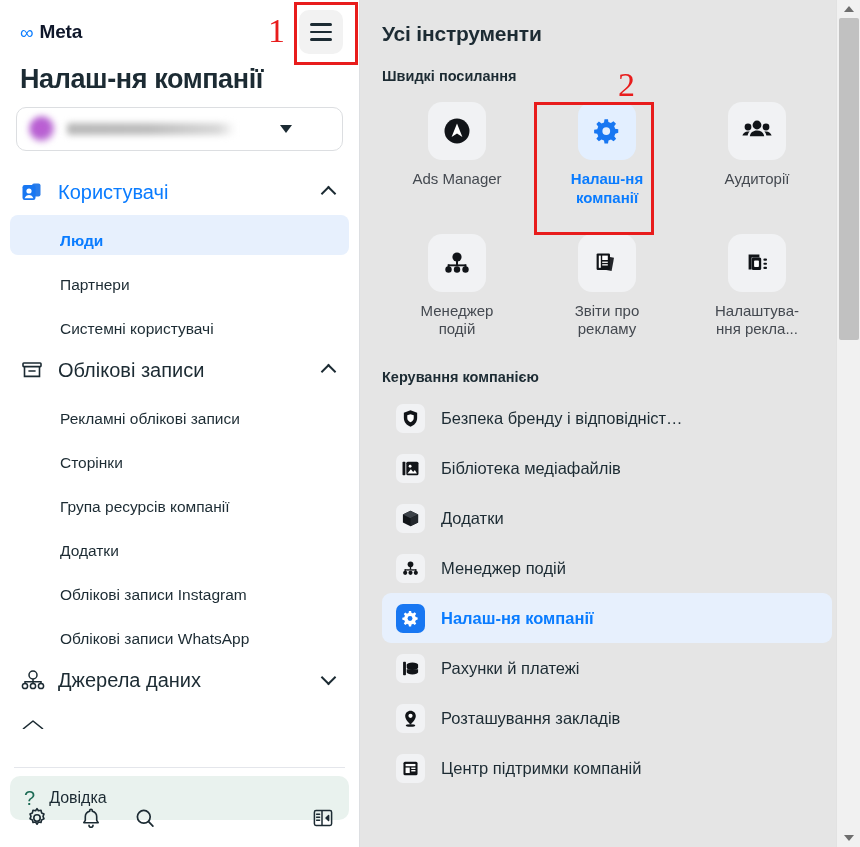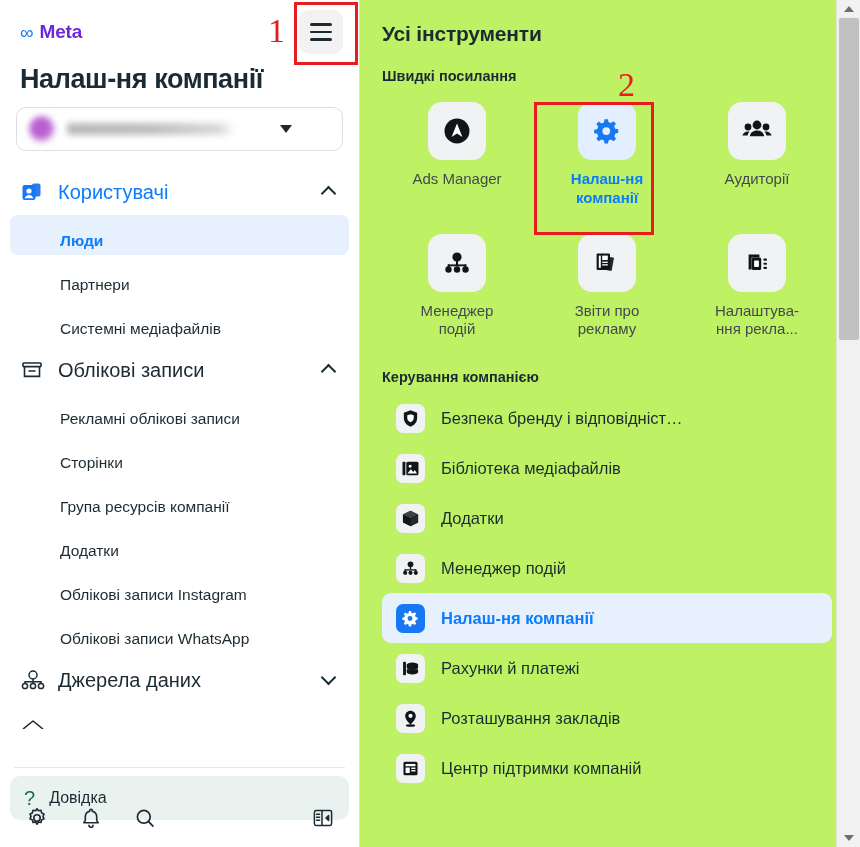--- a/index.html
+++ b/index.html
@@ -21,21 +21,21 @@
     flex: none;
   }
   .sb-top { padding: 0 10px; }
 
   .brand-row {
     display: flex; align-items: center; justify-content: space-between;
     height: 64px; padding: 0 6px 0 10px;
   }
   .meta-logo { display: flex; align-items: center; gap: 7px; }
   .meta-mark { color: #0a7cff; font-size: 19px; line-height: 1; letter-spacing: -1px; }
-  .meta-word { font-size: 19px; font-weight: 700; color: #6d28d9; letter-spacing: -0.2px; }
+  .meta-word { font-size: 19px; font-weight: 700; color: #0f172a; letter-spacing: -0.2px; }
 
   .hamburger {
     width: 44px; height: 44px; border-radius: 10px;
     background: #f2f2f2; display: flex; flex-direction: column;
     align-items: center; justify-content: center; gap: 5px;
     cursor: pointer;
   }
   .hamburger span { display: block; width: 22px; height: 2.6px; background: #1c2b33; border-radius: 2px; }
 
   .page-title {
@@ -102,21 +102,21 @@
     padding: 0 24px; gap: 28px;
   }
   .sb-bottom .spacer { flex: 1; }
   .ico-btn { cursor: pointer; display: flex; align-items: center; justify-content: center; width: 26px; height: 26px; }
 
   
   .cut-item { height: 26px; padding: 0 10px; overflow: hidden; position: relative; }
 
   
   .content {
-    flex: 1; height: 847px; background: #bef264;
+    flex: 1; height: 847px; background: #e5e5e5;
     position: relative; overflow: hidden;
   }
   .content-inner { padding: 22px 28px 0 22px; }
 
   .c-title { font-size: 21px; font-weight: 700; color: #1c2b33; margin-bottom: 22px; letter-spacing: -0.2px; }
   .c-sub { font-size: 14.5px; font-weight: 700; color: #1c2b33; margin-bottom: 14px; }
 
   .tile-grid { display: grid; grid-template-columns: repeat(3, 1fr); row-gap: 22px; }
   .tile { display: flex; flex-direction: column; align-items: center; cursor: pointer; padding-top: 4px; }
   .tile-ico {
@@ -206,21 +206,21 @@
         <span class="glabel">Користувачі</span>
         <span class="chev"></span>
       </div>
       <div class="nav-item selected">
         <span>Люди</span>
       </div>
       <div class="nav-item">
         <span>Партнери</span>
       </div>
       <div class="nav-item">
-        <span>Системні медіафайлів</span>
+        <span>Системні користувачі</span>
       </div>
 
       <div class="group-head">
         <span class="gicon">
           <svg width="24" height="24" viewBox="0 0 24 24" fill="none" stroke="#1c2b33" stroke-width="1.6">
             <rect x="3" y="5" width="18" height="3.6" rx="0.8"></rect>
             <path d="M4.5 8.6v9.8h15V8.6"></path>
             <path d="M9 13h6" stroke-linecap="round"></path>
           </svg>
         </span>

